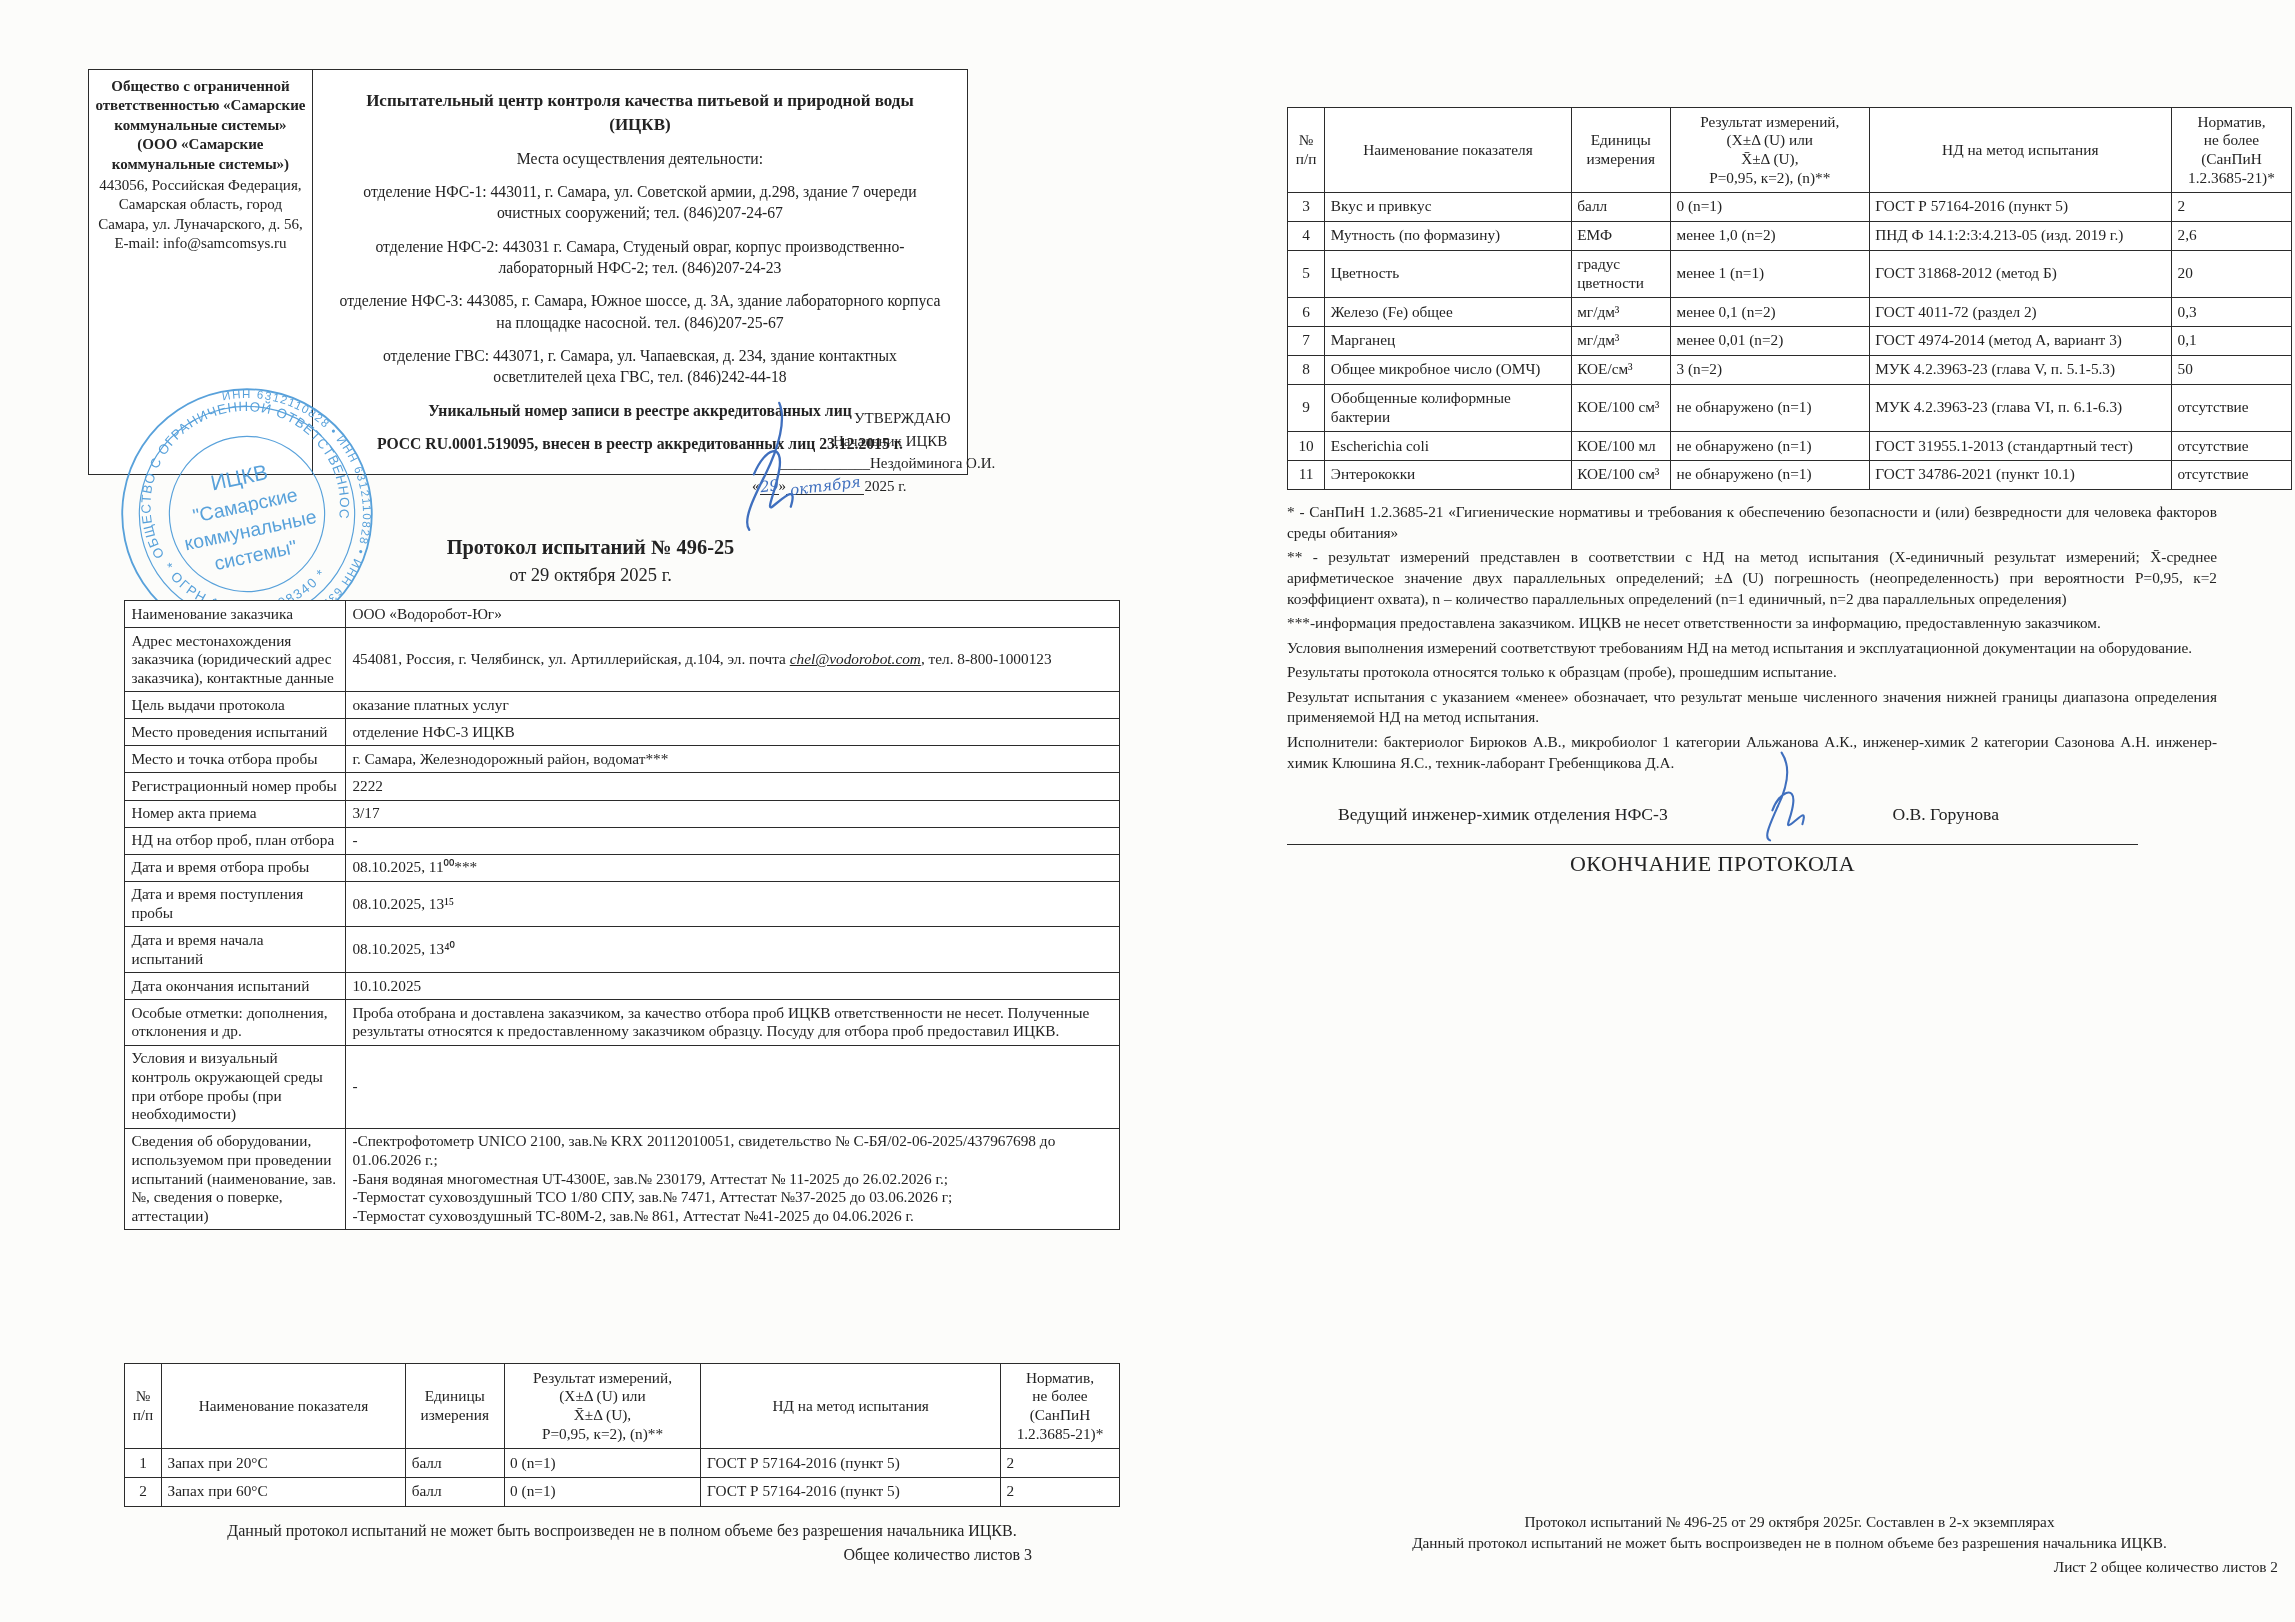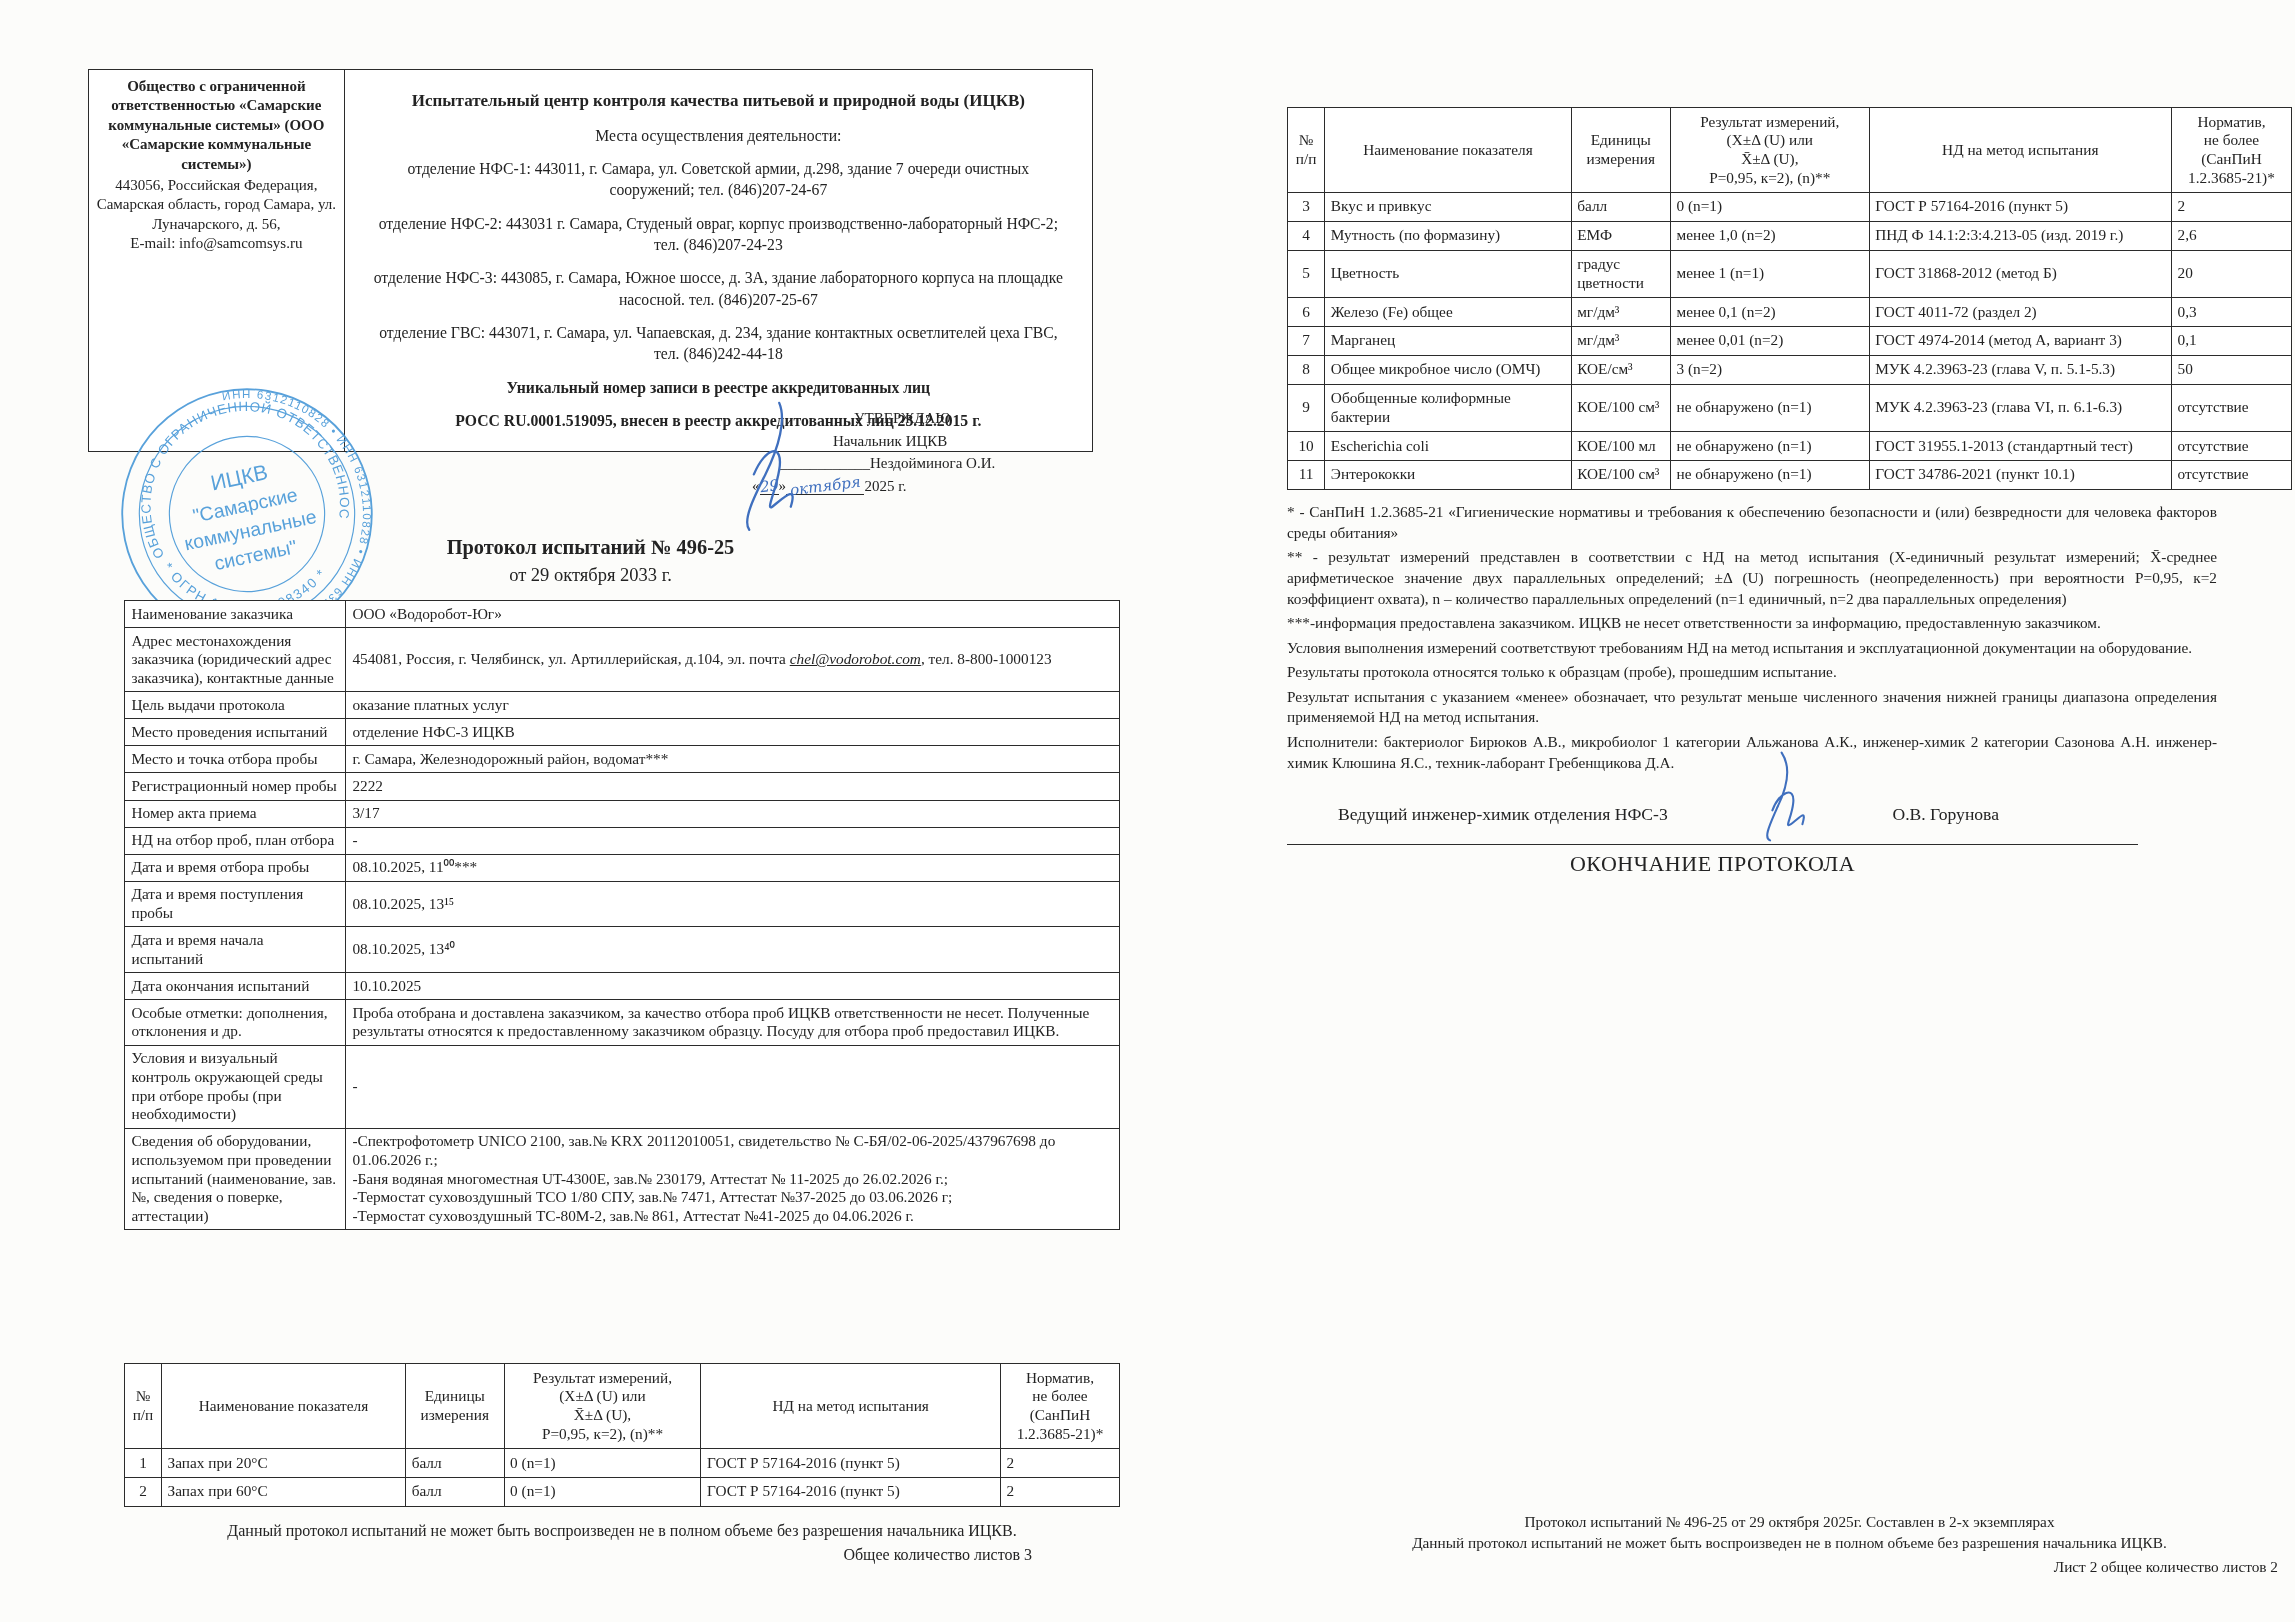--- a/index.html
+++ b/index.html
@@ -2,21 +2,21 @@
 <html lang="ru" style="font-size:7.4px"><head>
 <meta charset="utf-8">
 <style>
   html,body{margin:0;padding:0;background:#e8e8e6;}
   #canvas{position:relative;width:2295px;height:1623px;background:#fcfcfa;
           font-family:"Liberation Serif", serif;color:#232323;overflow:hidden;}
   .page{position:absolute;top:0;width:1148px;height:1623px;}
   #p1{left:0;} #p2{left:1148px;}
 
   
-  .header-box{position:absolute;left:88px;top:69px;width:1005px;display:flex;
+  .header-box{position:absolute;left:88px;top:69px;width:880px;display:flex;
               border:1.9px solid #2b2b2b;box-sizing:border-box;background:#fff;}
   .org-cell{width:25.5%;border-right:1.4px solid #2b2b2b;padding:6.5px 5.6px;
             text-align:center;font-size:15px;line-height:1.3;box-sizing:border-box;}
   .org-name{font-weight:700;}
   .org-addr{margin-top:1.9px;}
   .center-cell{flex:1;padding:7.4px 14px;text-align:center;font-size:15.7px;line-height:1.36;}
   .center-title{font-weight:700;font-size:17px;}
   .center-sub{margin-top:0.9px;}
   .center-cell p{margin:12px;}
   .center-reg-title,.center-reg-line{font-weight:700;}
@@ -131,21 +131,21 @@
         <path d="M150,25 C165,60 150,120 120,180 C95,230 70,280 85,300 M95,180 C120,120 160,110 150,170 C143,215 120,260 135,250 C160,230 190,200 175,250" fill="none" stroke="#3f6fbe" stroke-width="5" stroke-linecap="round"></path>
       </svg>
       <div class="approve-l1">УТВЕРЖДАЮ</div>
       <div class="approve-l2">Начальник ИЦКВ</div>
       <div class="approve-l3"><span>____________</span><span>Нездойминога О.И.</span></div>
       <div class="approve-l4"><span>«</span><span class="u"><span class="hand">29</span></span><span>»</span><span class="u"> <span class="hand">октября</span> </span><span> 2025 г.</span></div>
     </div>
 
     <div class="protocol-title">
       <div class="pt-main">Протокол испытаний № 496-25</div>
-      <div class="pt-date">от 29 октября 2033 г.</div>
+      <div class="pt-date">от 29 октября 2025 г.</div>
     </div>
 
     <table class="details">
       <tbody id="details-body">
           <tr>
             <td class="lbl">Наименование заказчика</td>
             <td class="val">ООО «Водоробот-Юг»</td>
           </tr>
           <tr>
             <td class="lbl">Адрес местонахождения заказчика (юридический адрес заказчика), контактные данные</td>

